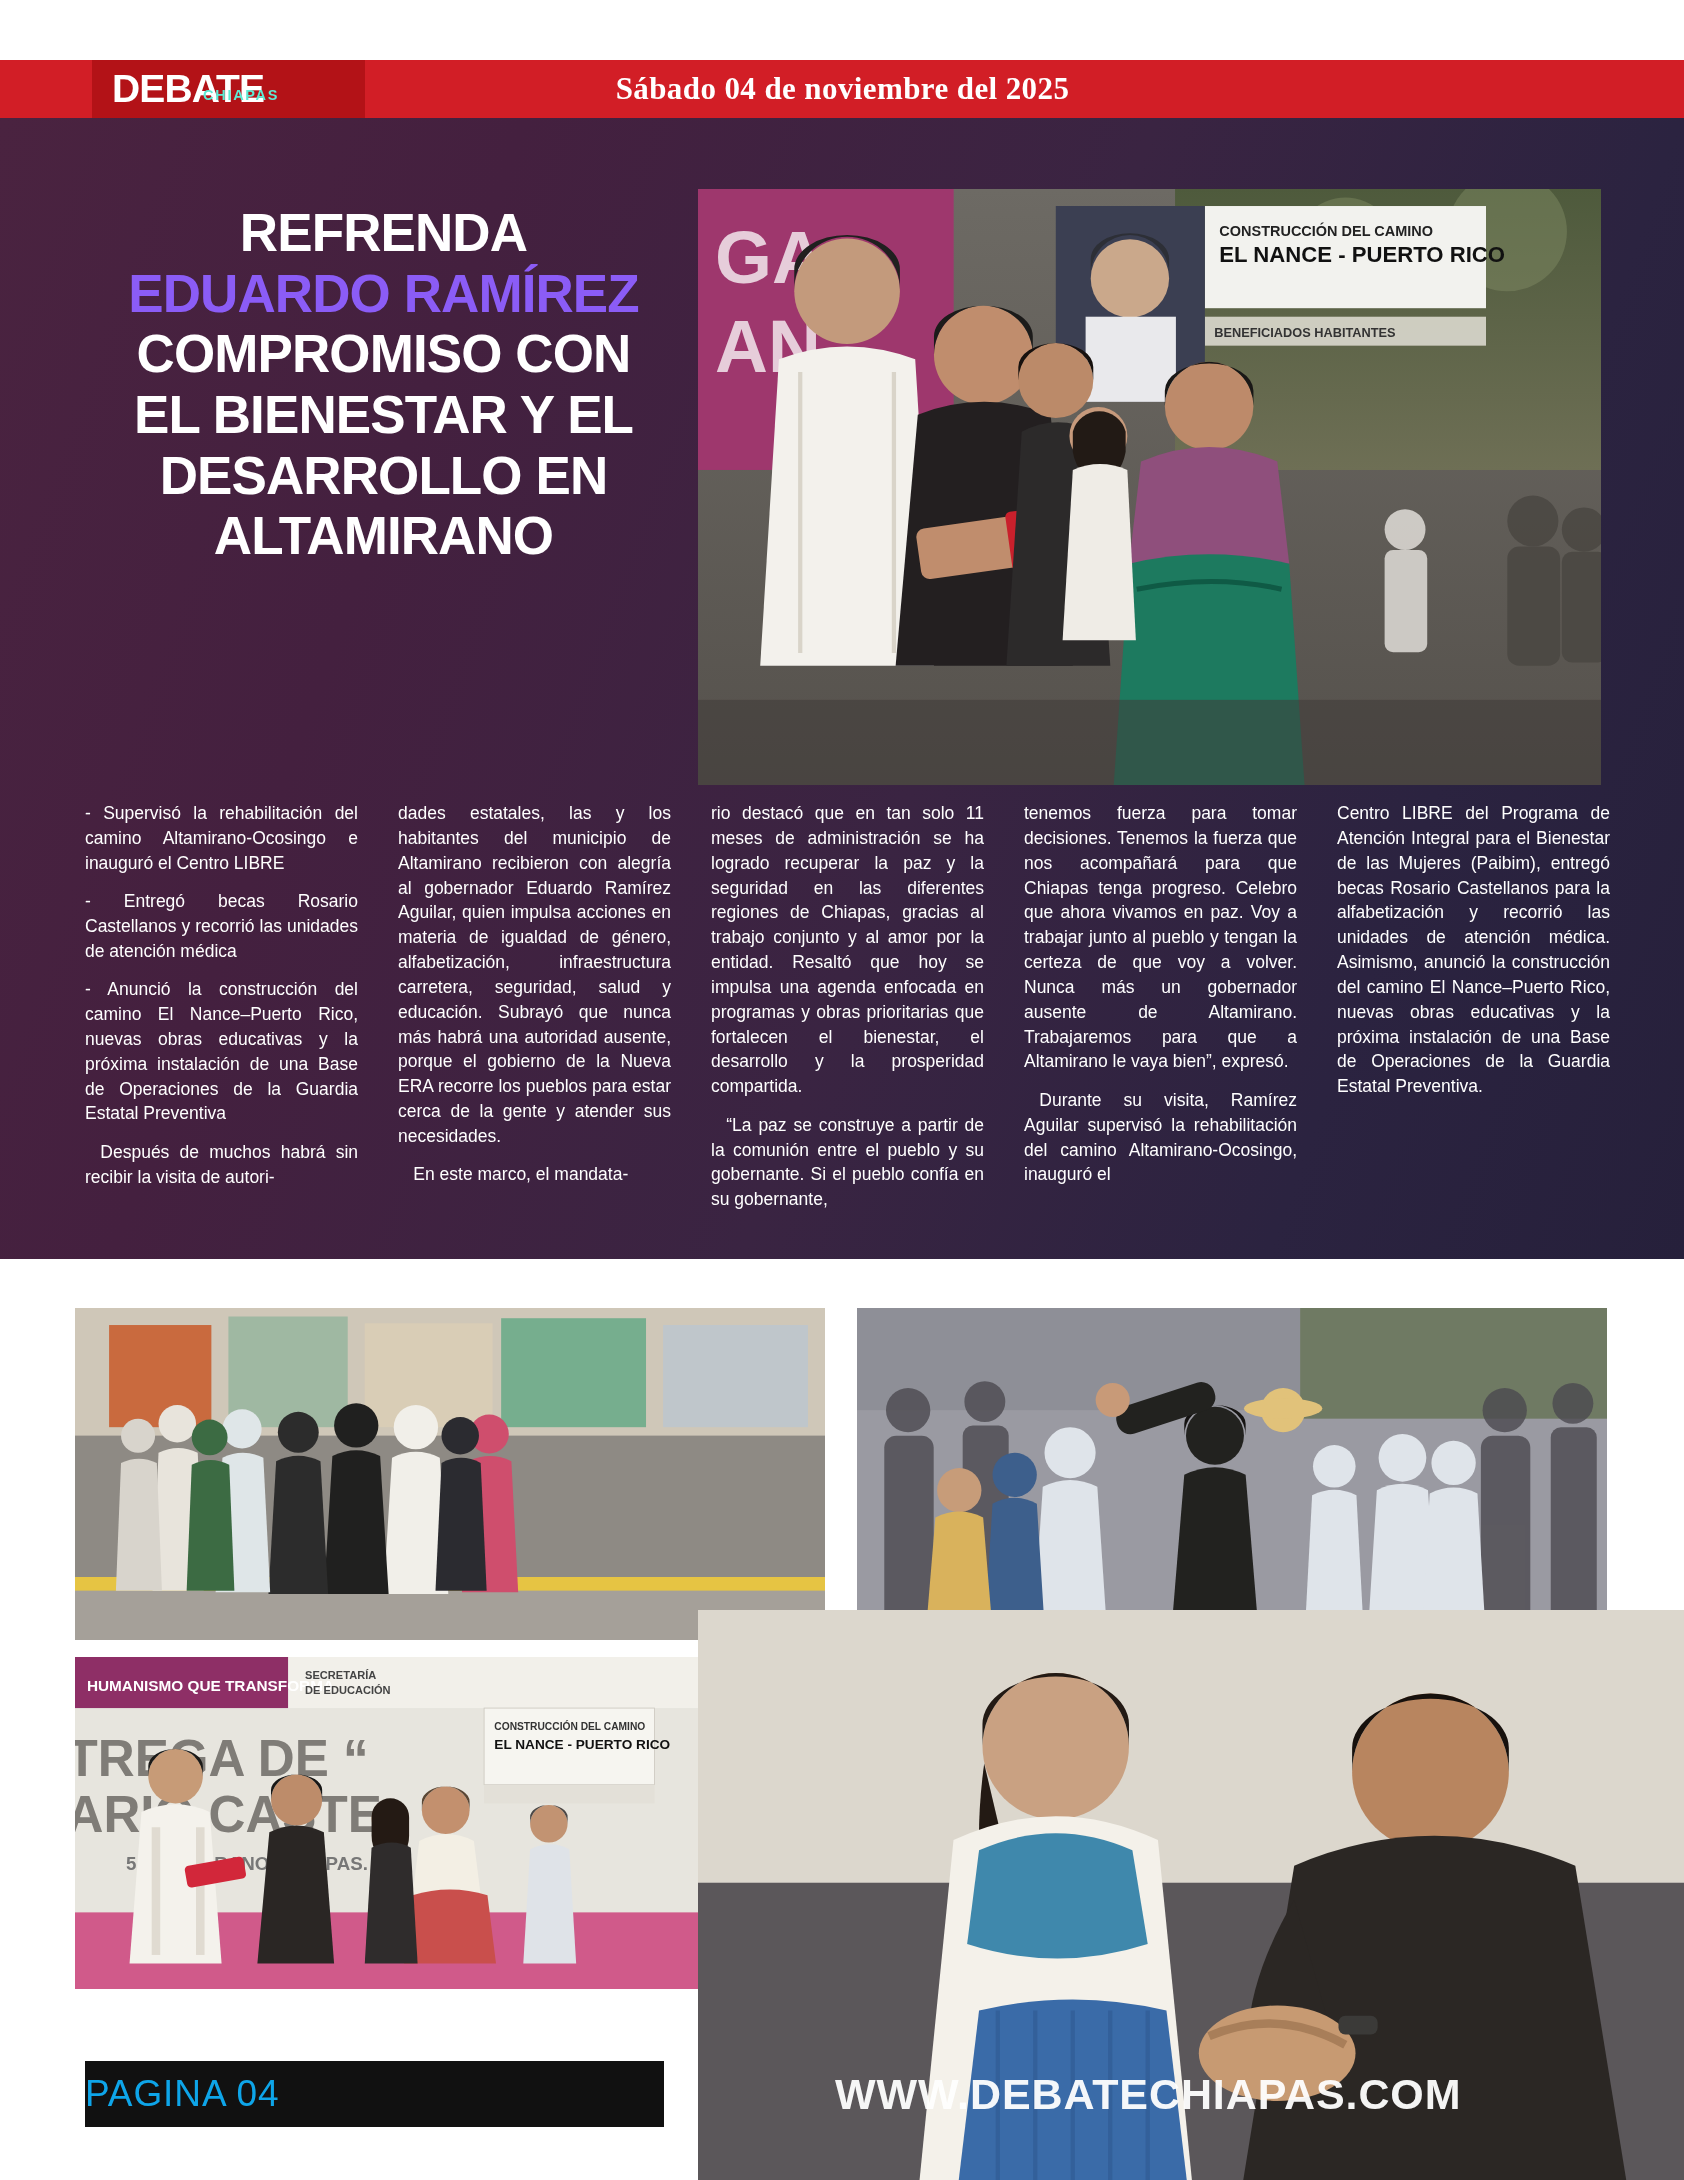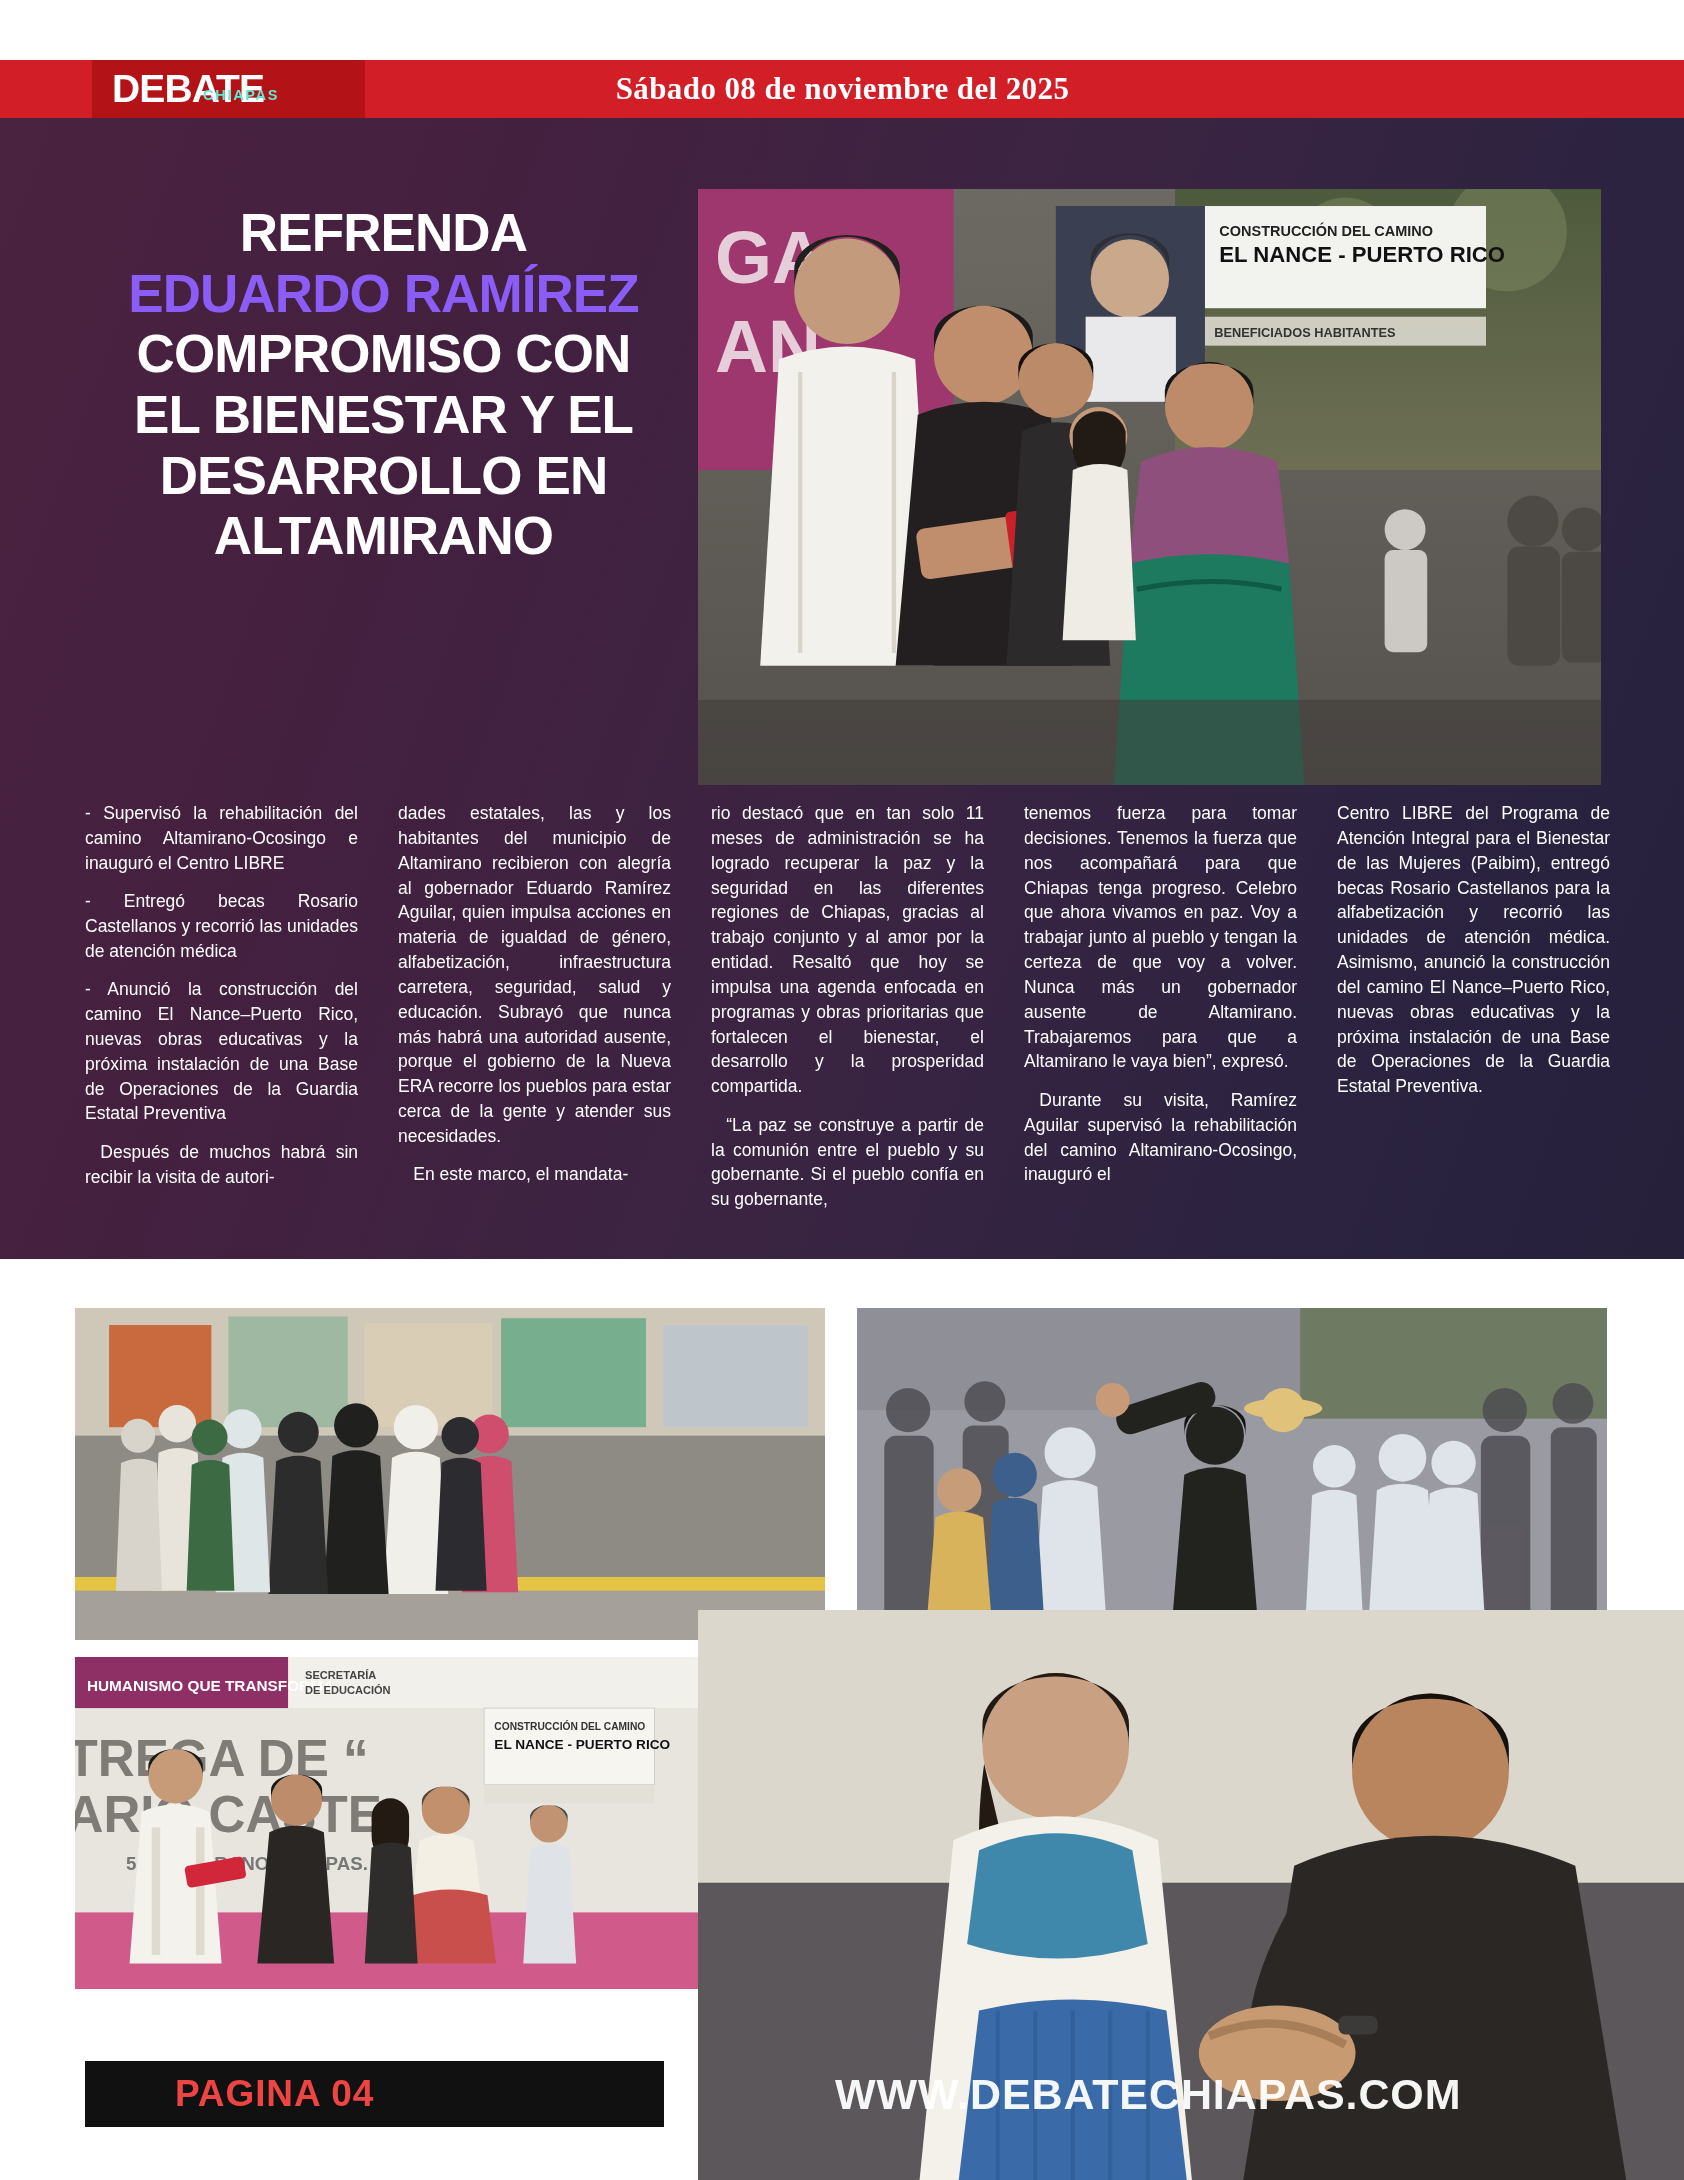--- a/index.html
+++ b/index.html
@@ -145,43 +145,42 @@
   
   .page-badge {
     position: absolute;
     left: 85px; top: 2061px;
     width: 579px; height: 66px;
     background: #111111;
     display: flex;
     align-items: center;
   }
   .page-badge span {
-    color: #ef4444;
+    color: #0ea5e9;
     font-size: 37px;
-    font-weight: bold;
+    font-weight: normal;
     letter-spacing: 0.9px;
-    margin-left: 90px;
     font-family: "Liberation Sans", sans-serif;
   }
   .site-url {
     position: absolute;
     left: 835px; top: 2070px;
     color: #ffffff;
     font-size: 43px;
     font-weight: bold;
     letter-spacing: 0.9px;
     font-family: "Liberation Sans", sans-serif;
     opacity: 0.95;
   }
 </style>
 </head>
 <body>
 
 <div class="topbar"></div>
-<div class="topbar-date">Sábado 08 de noviembre del 2025</div>
+<div class="topbar-date">Sábado 04 de noviembre del 2025</div>
 <div class="masthead">
   <span class="masthead-title">DEBATE</span>
   <span class="masthead-sub">CHIAPAS</span>
 </div>
 
 <div class="panel"></div>
 
 <div class="headline">
   <div>REFRENDA</div>
   <div class="hl-yellow">EDUARDO RAMÍREZ</div>

